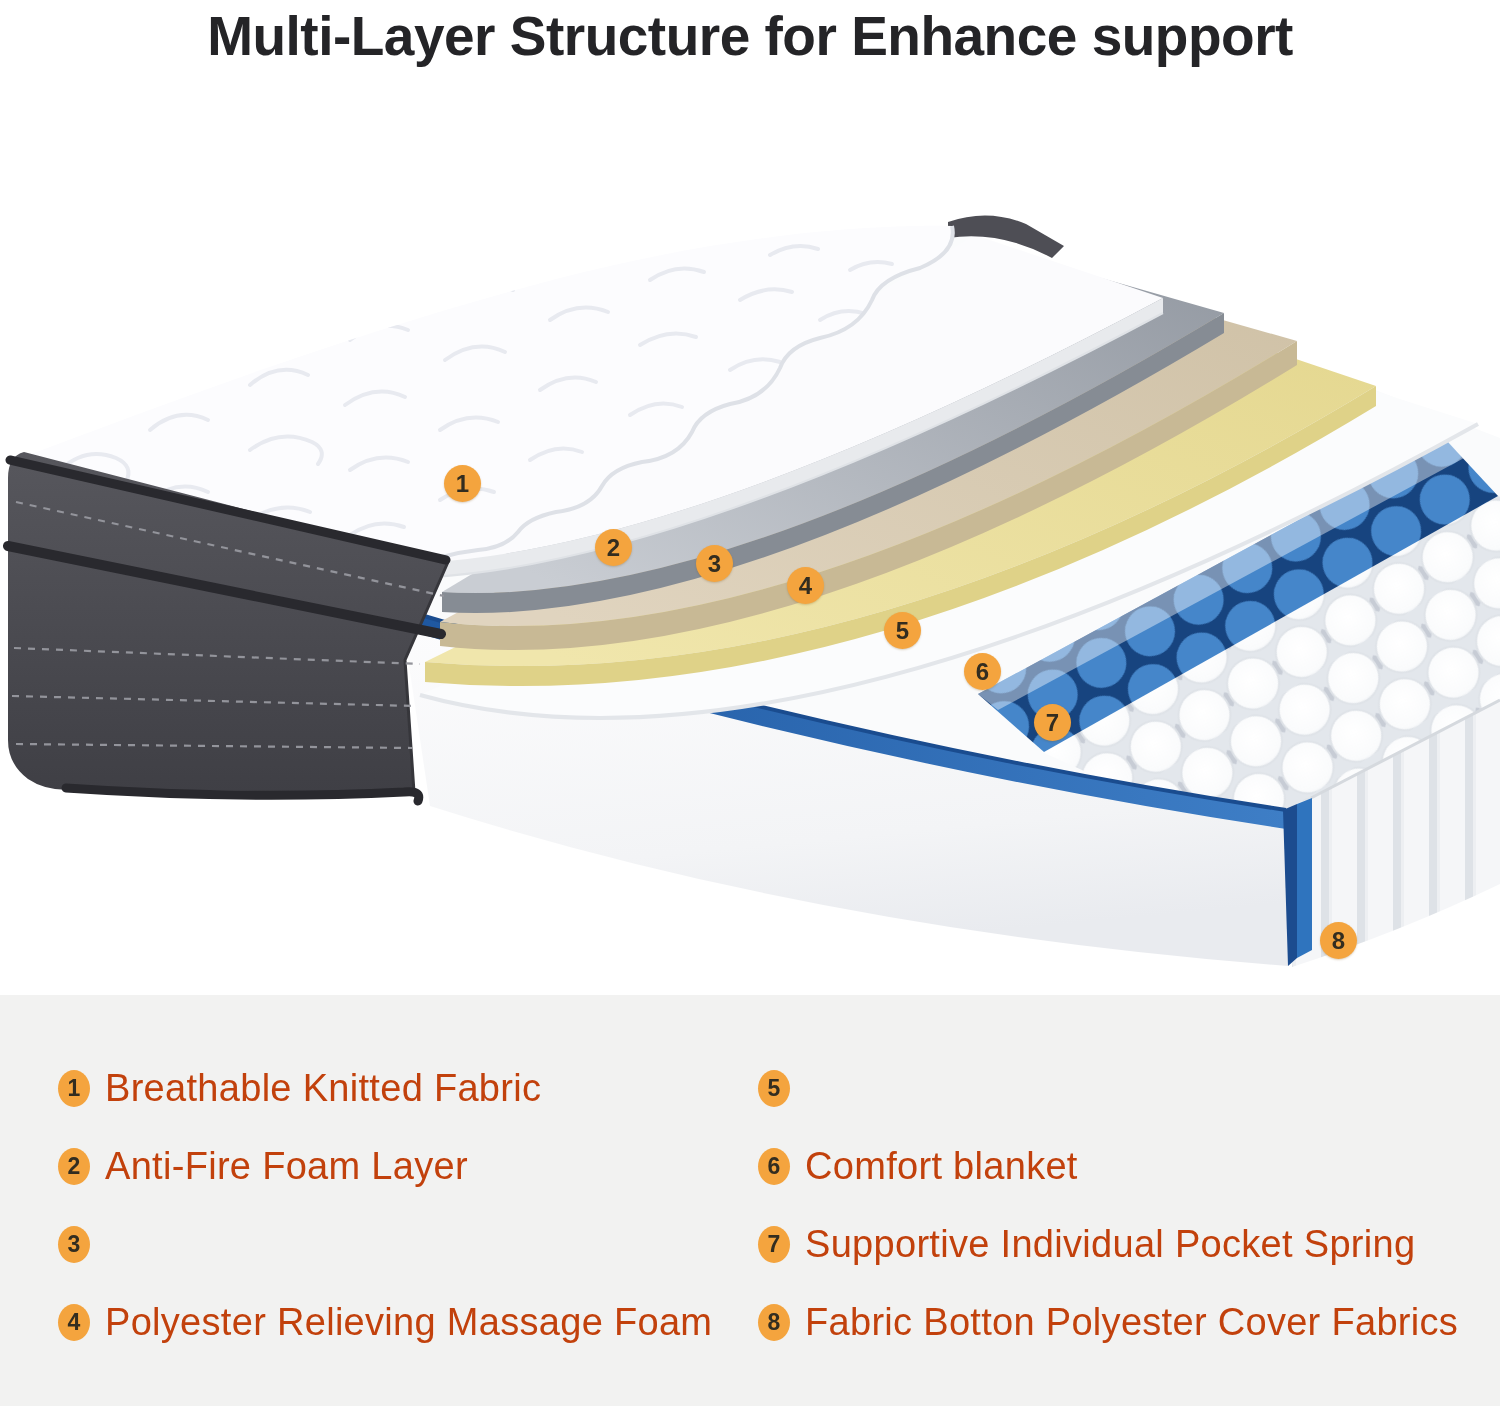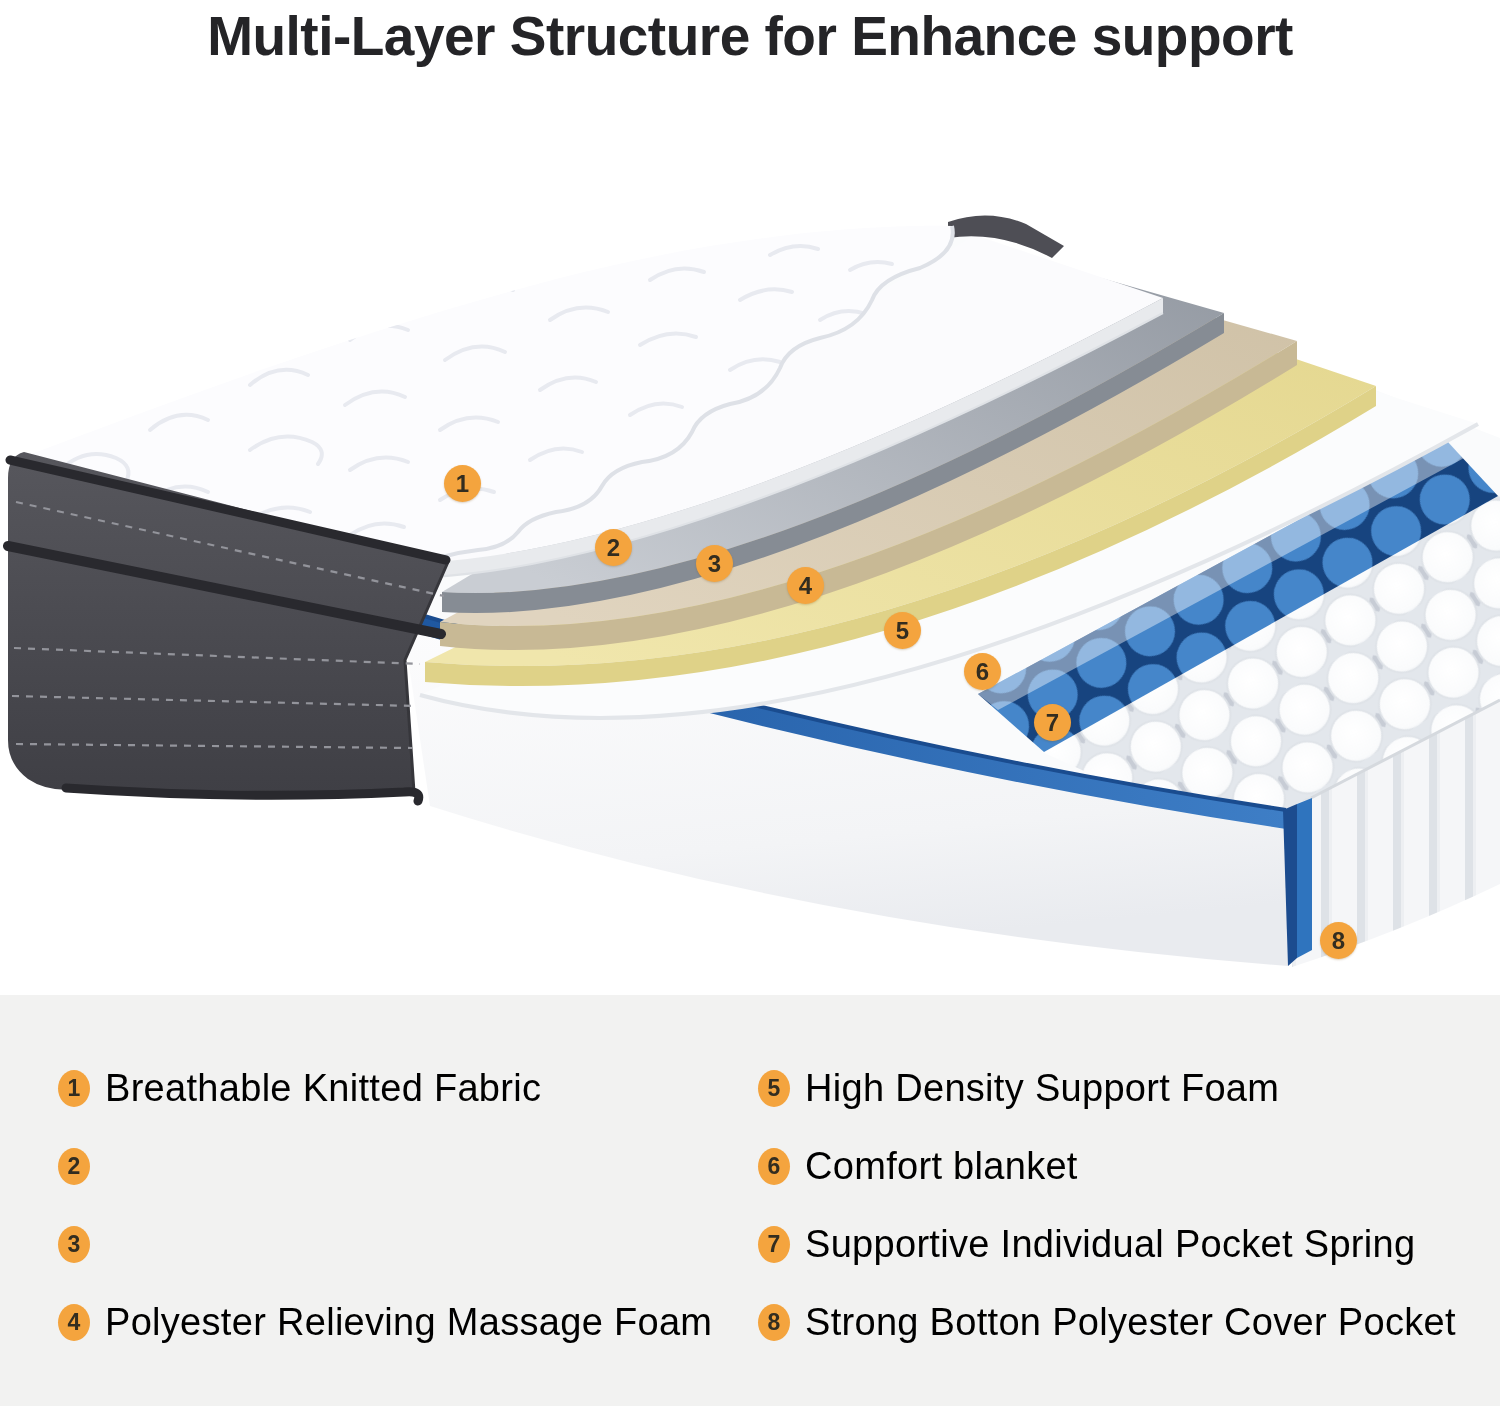--- a/index.html
+++ b/index.html
@@ -25,21 +25,21 @@
   }
   .legend-item{
     position:absolute;height:46px;display:flex;align-items:center;
   }
   .legend-badge{
     width:32px;height:37px;border-radius:50%;background:#F4A43E;flex:0 0 32px;
     display:flex;align-items:center;justify-content:center;
     font-size:23px;font-weight:700;color:#332D20;line-height:1;
   }
   .legend-label{
-    margin-left:15px;font-size:38px;font-weight:400;color:#000000;
+    margin-left:15px;font-size:38px;font-weight:400;color:#c2410c;
     letter-spacing:0.3px;white-space:nowrap;
   }
 </style>
 </head>
 <body>
 
 <div class="page">
 
   <div class="title">Multi-Layer Structure for Enhance support</div>
 
@@ -221,40 +221,40 @@
   <div class="badge" style="left:1320px;top:922px;">8</div>
 
   <div class="legend">
 
     <div class="legend-item" style="left:58px;top:70px;">
       <span class="legend-badge">1</span>
       <span class="legend-label">Breathable Knitted Fabric</span>
     </div>
     <div class="legend-item" style="left:58px;top:148px;">
       <span class="legend-badge">2</span>
+      <span class="legend-label">Anti-Fire Foam Layer</span>
     </div>
     <div class="legend-item" style="left:58px;top:226px;">
       <span class="legend-badge">3</span>
     </div>
     <div class="legend-item" style="left:58px;top:304px;">
       <span class="legend-badge">4</span>
       <span class="legend-label">Polyester Relieving Massage Foam</span>
     </div>
 
     <div class="legend-item" style="left:758px;top:70px;">
       <span class="legend-badge">5</span>
-      <span class="legend-label">High Density Support Foam</span>
     </div>
     <div class="legend-item" style="left:758px;top:148px;">
       <span class="legend-badge">6</span>
       <span class="legend-label">Comfort blanket</span>
     </div>
     <div class="legend-item" style="left:758px;top:226px;">
       <span class="legend-badge">7</span>
       <span class="legend-label">Supportive Individual Pocket Spring</span>
     </div>
     <div class="legend-item" style="left:758px;top:304px;">
       <span class="legend-badge">8</span>
-      <span class="legend-label">Strong Botton Polyester Cover Pocket</span>
+      <span class="legend-label">Fabric Botton Polyester Cover Fabrics</span>
     </div>
 
   </div>
 </div>
 
 </body></html>

